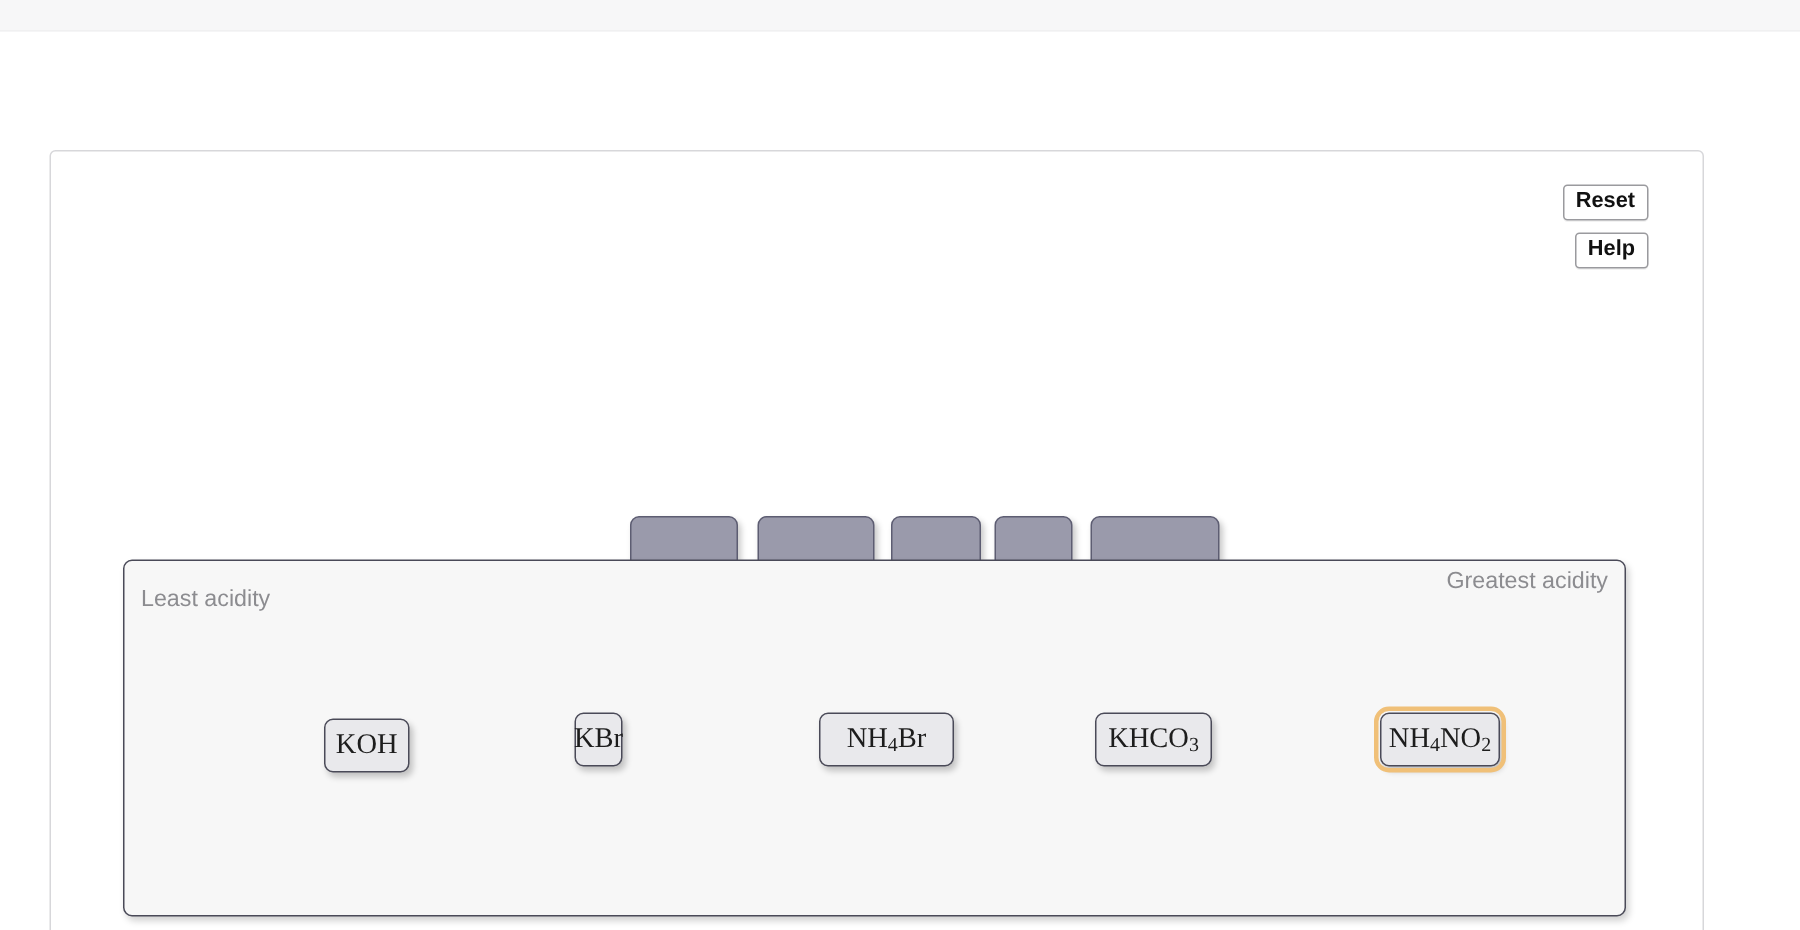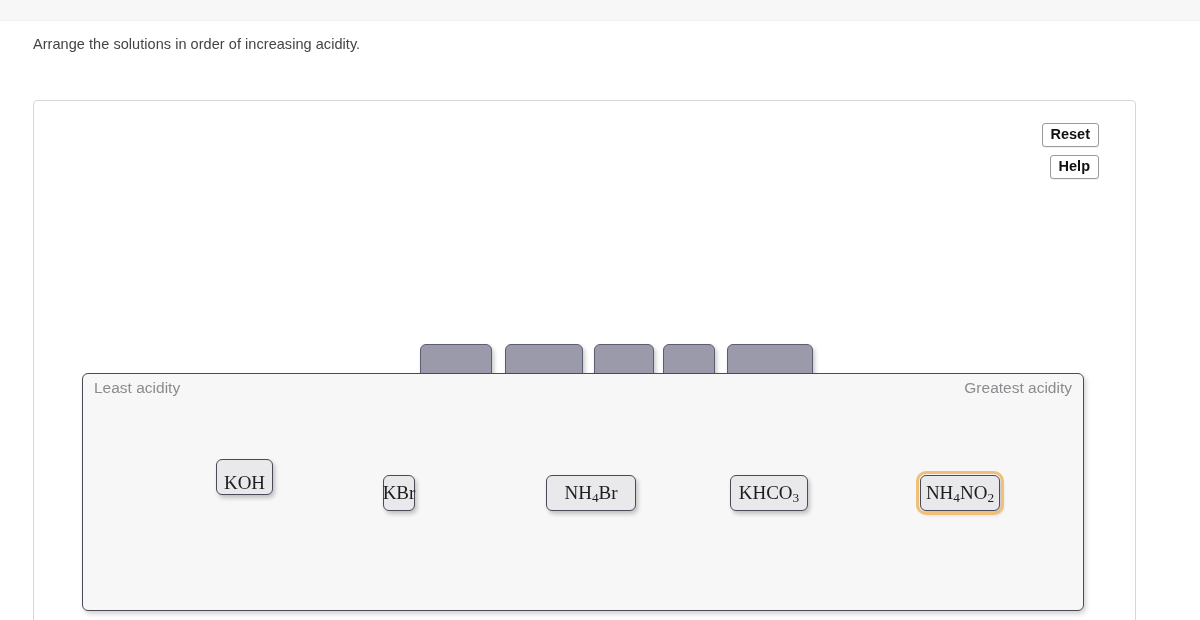--- a/index.html
+++ b/index.html
@@ -99,21 +99,21 @@
     box-shadow: 2px 3px 5px rgba(0,0,0,0.18);
   }
   .rank-label {
     position: absolute;
     top: 5px;
     font-size: 15.5px;
     color: #8c8c90;
     font-family: "Liberation Sans", sans-serif;
     white-space: nowrap;
   }
-  .rank-label-left  { left: 11px; }
+  .rank-label-left  { left: 11px; margin-top: 12px; }
   .rank-label-right { right: 11px; }
 
   
   .tile {
     position: absolute;
     height: 36px;
     background: #e9e9ec;
     border: 1px solid #4a4a58;
     border-radius: 6px;
     display: flex;
@@ -138,21 +138,20 @@
     line-height: 0;
   }
 </style>
 </head>
 <body>
 
 <div id="page">
 
   <div class="top-strip"></div>
 
-  <div class="prompt-line prompt-1">Arrange the solutions in order of increasing acidity.</div>
 
 
   <div class="panel">
 
     <div class="toolbar">
       <button class="tool-btn">Reset</button>
       <button class="tool-btn">Help</button>
     </div>
 
     <div class="slot-row" id="slot-row">
@@ -162,21 +161,21 @@
         <div class="slot" style="left: 277px; width: 52px;"></div>
         <div class="slot" style="left: 341px; width: 86px;"></div>
       </div>
 
     <div class="rank-box">
       <div class="rank-label rank-label-left">Least acidity</div>
       <div class="rank-label rank-label-right">Greatest acidity</div>
     </div>
 
     <div id="tile-layer">
-        <div class="tile" style="left: 182px; top: 358px; width: 57px; align-items: flex-end;">
+        <div class="tile" style="left: 182px; top: 378px; width: 57px;">
           <span>KOH</span>
         </div>
         <div class="tile" style="left: 349px; top: 374px; width: 32px;">
           <span>KBr</span>
         </div>
         <div class="tile" style="left: 512px; top: 374px; width: 90px;">
           <span>NH<sub>4</sub>Br</span>
         </div>
         <div class="tile" style="left: 696px; top: 374px; width: 78px;">
           <span>KHCO<sub>3</sub></span>

